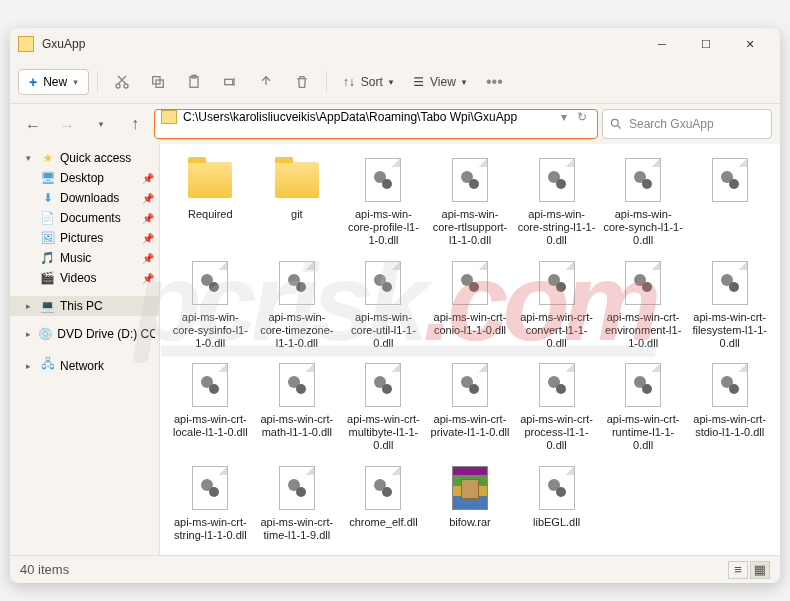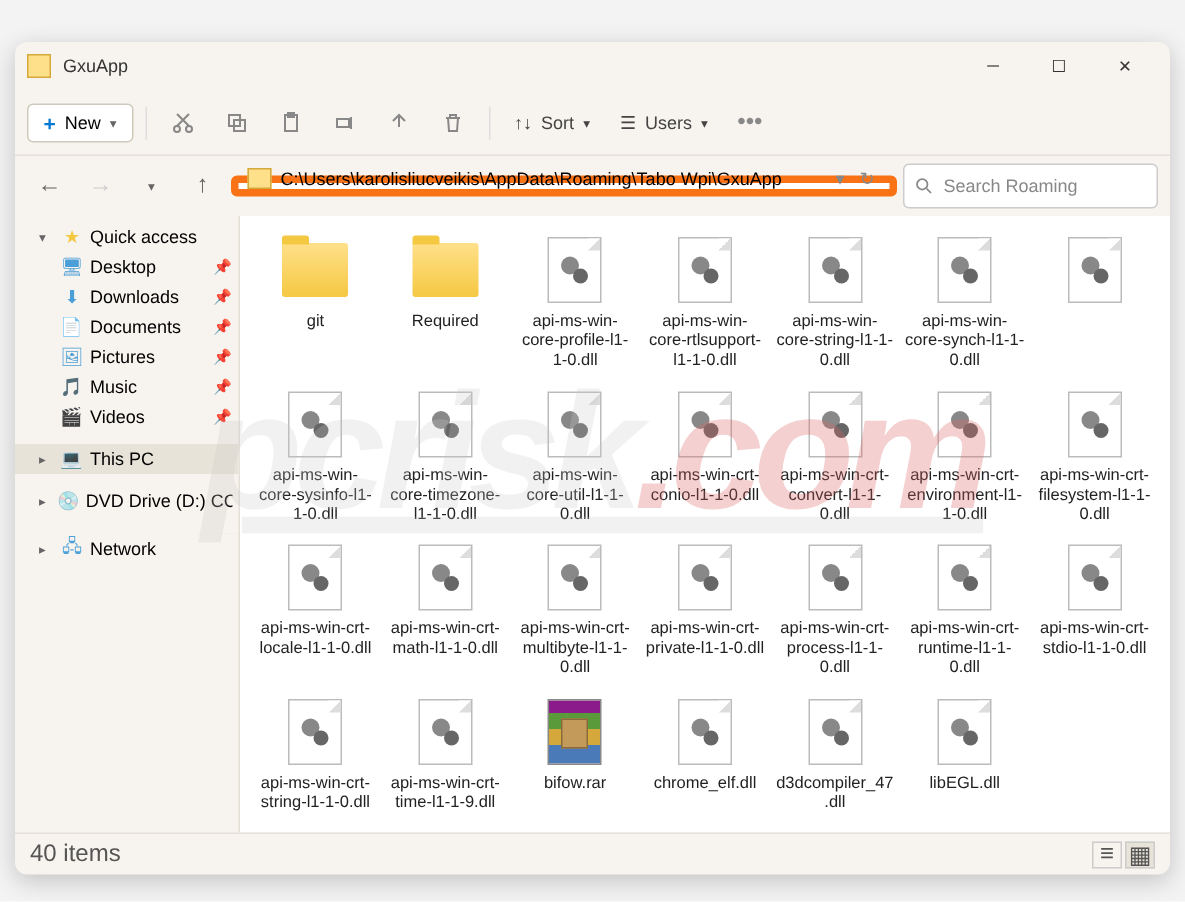--- a/index.html
+++ b/index.html
@@ -12,21 +12,21 @@
 .wbtn { width: 44px; height: 30px; display: flex; align-items: center; justify-content: center; font-size: 11px; color: #333; }
 .toolbar { height: 44px; display: flex; align-items: center; padding: 0 8px; gap: 4px; border-bottom: 1px solid #e5e0d8; }
 .newbtn { display: flex; align-items: center; gap: 6px; padding: 4px 10px; border: 1px solid #d0cabd; border-radius: 4px; background: #fff; font-size: 12px; }
 .newbtn .plus { color: #0078d4; font-weight: bold; font-size: 14px; }
 .tbtn { width: 32px; height: 32px; display: flex; align-items: center; justify-content: center; color: #888; border-radius: 4px; }
 .tbtn svg { width: 16px; height: 16px; }
 .sep { width: 1px; height: 22px; background: #ddd; margin: 0 4px; }
 .sortbtn, .viewbtn { display: flex; align-items: center; gap: 6px; padding: 4px 8px; font-size: 12px; color: #444; }
 .navbar { height: 40px; display: flex; align-items: center; padding: 0 8px; gap: 4px; }
 .navbtn { width: 30px; height: 30px; display: flex; align-items: center; justify-content: center; color: #666; }
-.addrbar { flex: 1; height: 14px; background: #fff; border: 5px solid #f97316; border-radius: 4px; display: flex; align-items: flex-end; padding: 0 6px; font-size: 12px; }
+.addrbar { flex: 1; height: 30px; background: #fff; border: 1px solid #f97316; border-radius: 4px; display: flex; align-items: flex-start; padding: 0 6px; font-size: 12px; }
 .addrbar .fico { width: 16px; height: 14px; background: #ffe08a; border: 1px solid #d4a83a; margin-right: 6px; }
 .addrbar .cv { width: 18px; color: #888; text-align: center; }
 .searchbar { width: 170px; height: 30px; background: #fff; border: 1px solid #ccc; border-radius: 4px; display: flex; align-items: center; padding: 0 6px; font-size: 12px; color: #888; }
 .searchbar svg { width: 14px; height: 14px; margin-right: 6px; }
 .body { flex: 1; display: flex; overflow: hidden; }
 .nav { width: 150px; border-right: 1px solid #e5e0d8; overflow-y: auto; padding-top: 4px; font-size: 12px; }
 .navitem { display: flex; align-items: center; padding: 3px 4px 3px 16px; gap: 4px; cursor: pointer; }
 .navitem.sel { background: #e8e3d9; }
 .navitem .chev { width: 10px; font-size: 9px; color: #666; }
 .navitem .nico { width: 16px; text-align: center; font-size: 12px; }
@@ -39,21 +39,21 @@
 .folder-ico { width: 44px; height: 36px; background: linear-gradient(#ffe08a, #f5c842); border-radius: 2px 2px 2px 2px; position: relative; }
 .folder-ico:before { content: ""; position: absolute; top: -5px; left: 0; width: 18px; height: 6px; background: #f5c842; border-radius: 2px 2px 0 0; }
 .dll-ico { width: 36px; height: 44px; background: #fff; border: 1px solid #bbb; position: relative; display: flex; align-items: center; justify-content: center; }
 .dll-ico:before { content: ""; position: absolute; top: 0; right: 0; width: 8px; height: 8px; background: linear-gradient(135deg, #fff 50%, #ddd 50%); }
 .gears { position: relative; width: 22px; height: 22px; }
 .gear1, .gear2 { position: absolute; border-radius: 50%; background: #888; }
 .gear1 { width: 12px; height: 12px; top: 2px; left: 2px; }
 .gear2 { width: 10px; height: 10px; bottom: 2px; right: 2px; background: #666; }
 .rar-ico { width: 36px; height: 44px; position: relative; background: linear-gradient(#8b1a8b 20%, #5a9a3a 20% 45%, #d4a83a 45% 70%, #4a7ab8 70%); border: 1px solid #888; }
 .rar-ico:after { content: ""; position: absolute; top: 12px; left: 50%; transform: translateX(-50%); width: 16px; height: 18px; background: #c49a5a; border: 1px solid #8a6a3a; }
-.status { height: 28px; border-top: 1px solid #e5e0d8; display: flex; align-items: center; padding: 0 10px; font-size: 16px; color: #555; }
+.status { height: 28px; border-top: 1px solid #e5e0d8; display: flex; align-items: center; padding: 0 10px; font-size: 13px; color: #555; }
 .status .sp { flex: 1; }
 .status .vb { width: 20px; height: 18px; border: 1px solid #ccc; margin-left: 2px; display: flex; align-items: center; justify-content: center; }
 .watermark { position: absolute; top: 50%; left: 50%; transform: translate(-50%, -50%); font-size: 110px; font-weight: bold; color: rgba(200,200,200,0.25); font-style: italic; pointer-events: none; z-index: 100; letter-spacing: -6px; text-decoration: underline; }
 .wm-dot { color: rgba(220,100,100,0.3); }
 </style>
 </head>
 <body>
 
 <div class="window">
   <div class="titlebar">
@@ -109,21 +109,21 @@
         </svg>
       </div>
     <div class="sep"></div>
     <div class="sortbtn">
       <span>↑↓</span>
       <span>Sort</span>
       <span style="font-size:9px;">▾</span>
     </div>
     <div class="viewbtn">
       <span>☰</span>
-      <span>Users</span>
+      <span>View</span>
       <span style="font-size:9px;">▾</span>
     </div>
     <div class="tbtn">•••</div>
   </div>
 
   <div class="navbar">
     <div class="navbtn">←</div>
     <div class="navbtn" style="color:#ccc;">→</div>
     <div class="navbtn" style="font-size:9px;">▾</div>
     <div class="navbtn">↑</div>
@@ -131,21 +131,21 @@
       <div class="fico"></div>
       <span style="flex:1;">C:\Users\karolisliucveikis\AppData\Roaming\Tabo Wpi\GxuApp</span>
       <span class="cv">▾</span>
       <span class="cv">↻</span>
     </div>
     <div class="searchbar">
       <svg viewBox="0 0 24 24" fill="none" stroke="currentColor" stroke-width="2">
           <circle cx="10" cy="10" r="6"></circle>
           <path d="M20 20l-5-5"></path>
         </svg>
-      <span>Search Roaming</span>
+      <span>Search GxuApp</span>
     </div>
   </div>
 
   <div class="body">
     <div class="nav">
       <div class="navgroup">
         <div class="navitem">
             <span class="chev">▾</span>
             <span class="nico" style="color:#f5c842;">★</span>
             <span>Quick access</span>
@@ -208,30 +208,30 @@
             <span>Network</span>
           </div>
       </div>
     </div>
 
     <div class="content" id="content">
         <div class="file">
           <div class="fthumb">
             <div class="folder-ico"></div>
           </div>
+          <div class="fname">Required</div>
+        </div>
+        <div class="file">
+          <div class="fthumb">
+            <div class="folder-ico"></div>
+          </div>
           <div class="fname">git</div>
         </div>
         <div class="file">
           <div class="fthumb">
-            <div class="folder-ico"></div>
-          </div>
-          <div class="fname">Required</div>
-        </div>
-        <div class="file">
-          <div class="fthumb">
             <div class="dll-ico">
               <div class="gears">
                 <div class="gear1"></div>
                 <div class="gear2"></div>
               </div>
             </div>
           </div>
           <div class="fname">api-ms-win-core-profile-l1-1-0.dll</div>
         </div>
         <div class="file">
@@ -448,45 +448,34 @@
               <div class="gears">
                 <div class="gear1"></div>
                 <div class="gear2"></div>
               </div>
             </div>
           </div>
           <div class="fname">api-ms-win-crt-time-l1-1-9.dll</div>
         </div>
         <div class="file">
           <div class="fthumb">
+            <div class="dll-ico">
+              <div class="gears">
+                <div class="gear1"></div>
+                <div class="gear2"></div>
+              </div>
+            </div>
+          </div>
+          <div class="fname">chrome_elf.dll</div>
+        </div>
+        <div class="file">
+          <div class="fthumb">
             <div class="rar-ico"></div>
           </div>
           <div class="fname">bifow.rar</div>
-        </div>
-        <div class="file">
-          <div class="fthumb">
-            <div class="dll-ico">
-              <div class="gears">
-                <div class="gear1"></div>
-                <div class="gear2"></div>
-              </div>
-            </div>
-          </div>
-          <div class="fname">chrome_elf.dll</div>
-        </div>
-        <div class="file">
-          <div class="fthumb">
-            <div class="dll-ico">
-              <div class="gears">
-                <div class="gear1"></div>
-                <div class="gear2"></div>
-              </div>
-            </div>
-          </div>
-          <div class="fname">d3dcompiler_47.dll</div>
         </div>
         <div class="file">
           <div class="fthumb">
             <div class="dll-ico">
               <div class="gears">
                 <div class="gear1"></div>
                 <div class="gear2"></div>
               </div>
             </div>
           </div>

